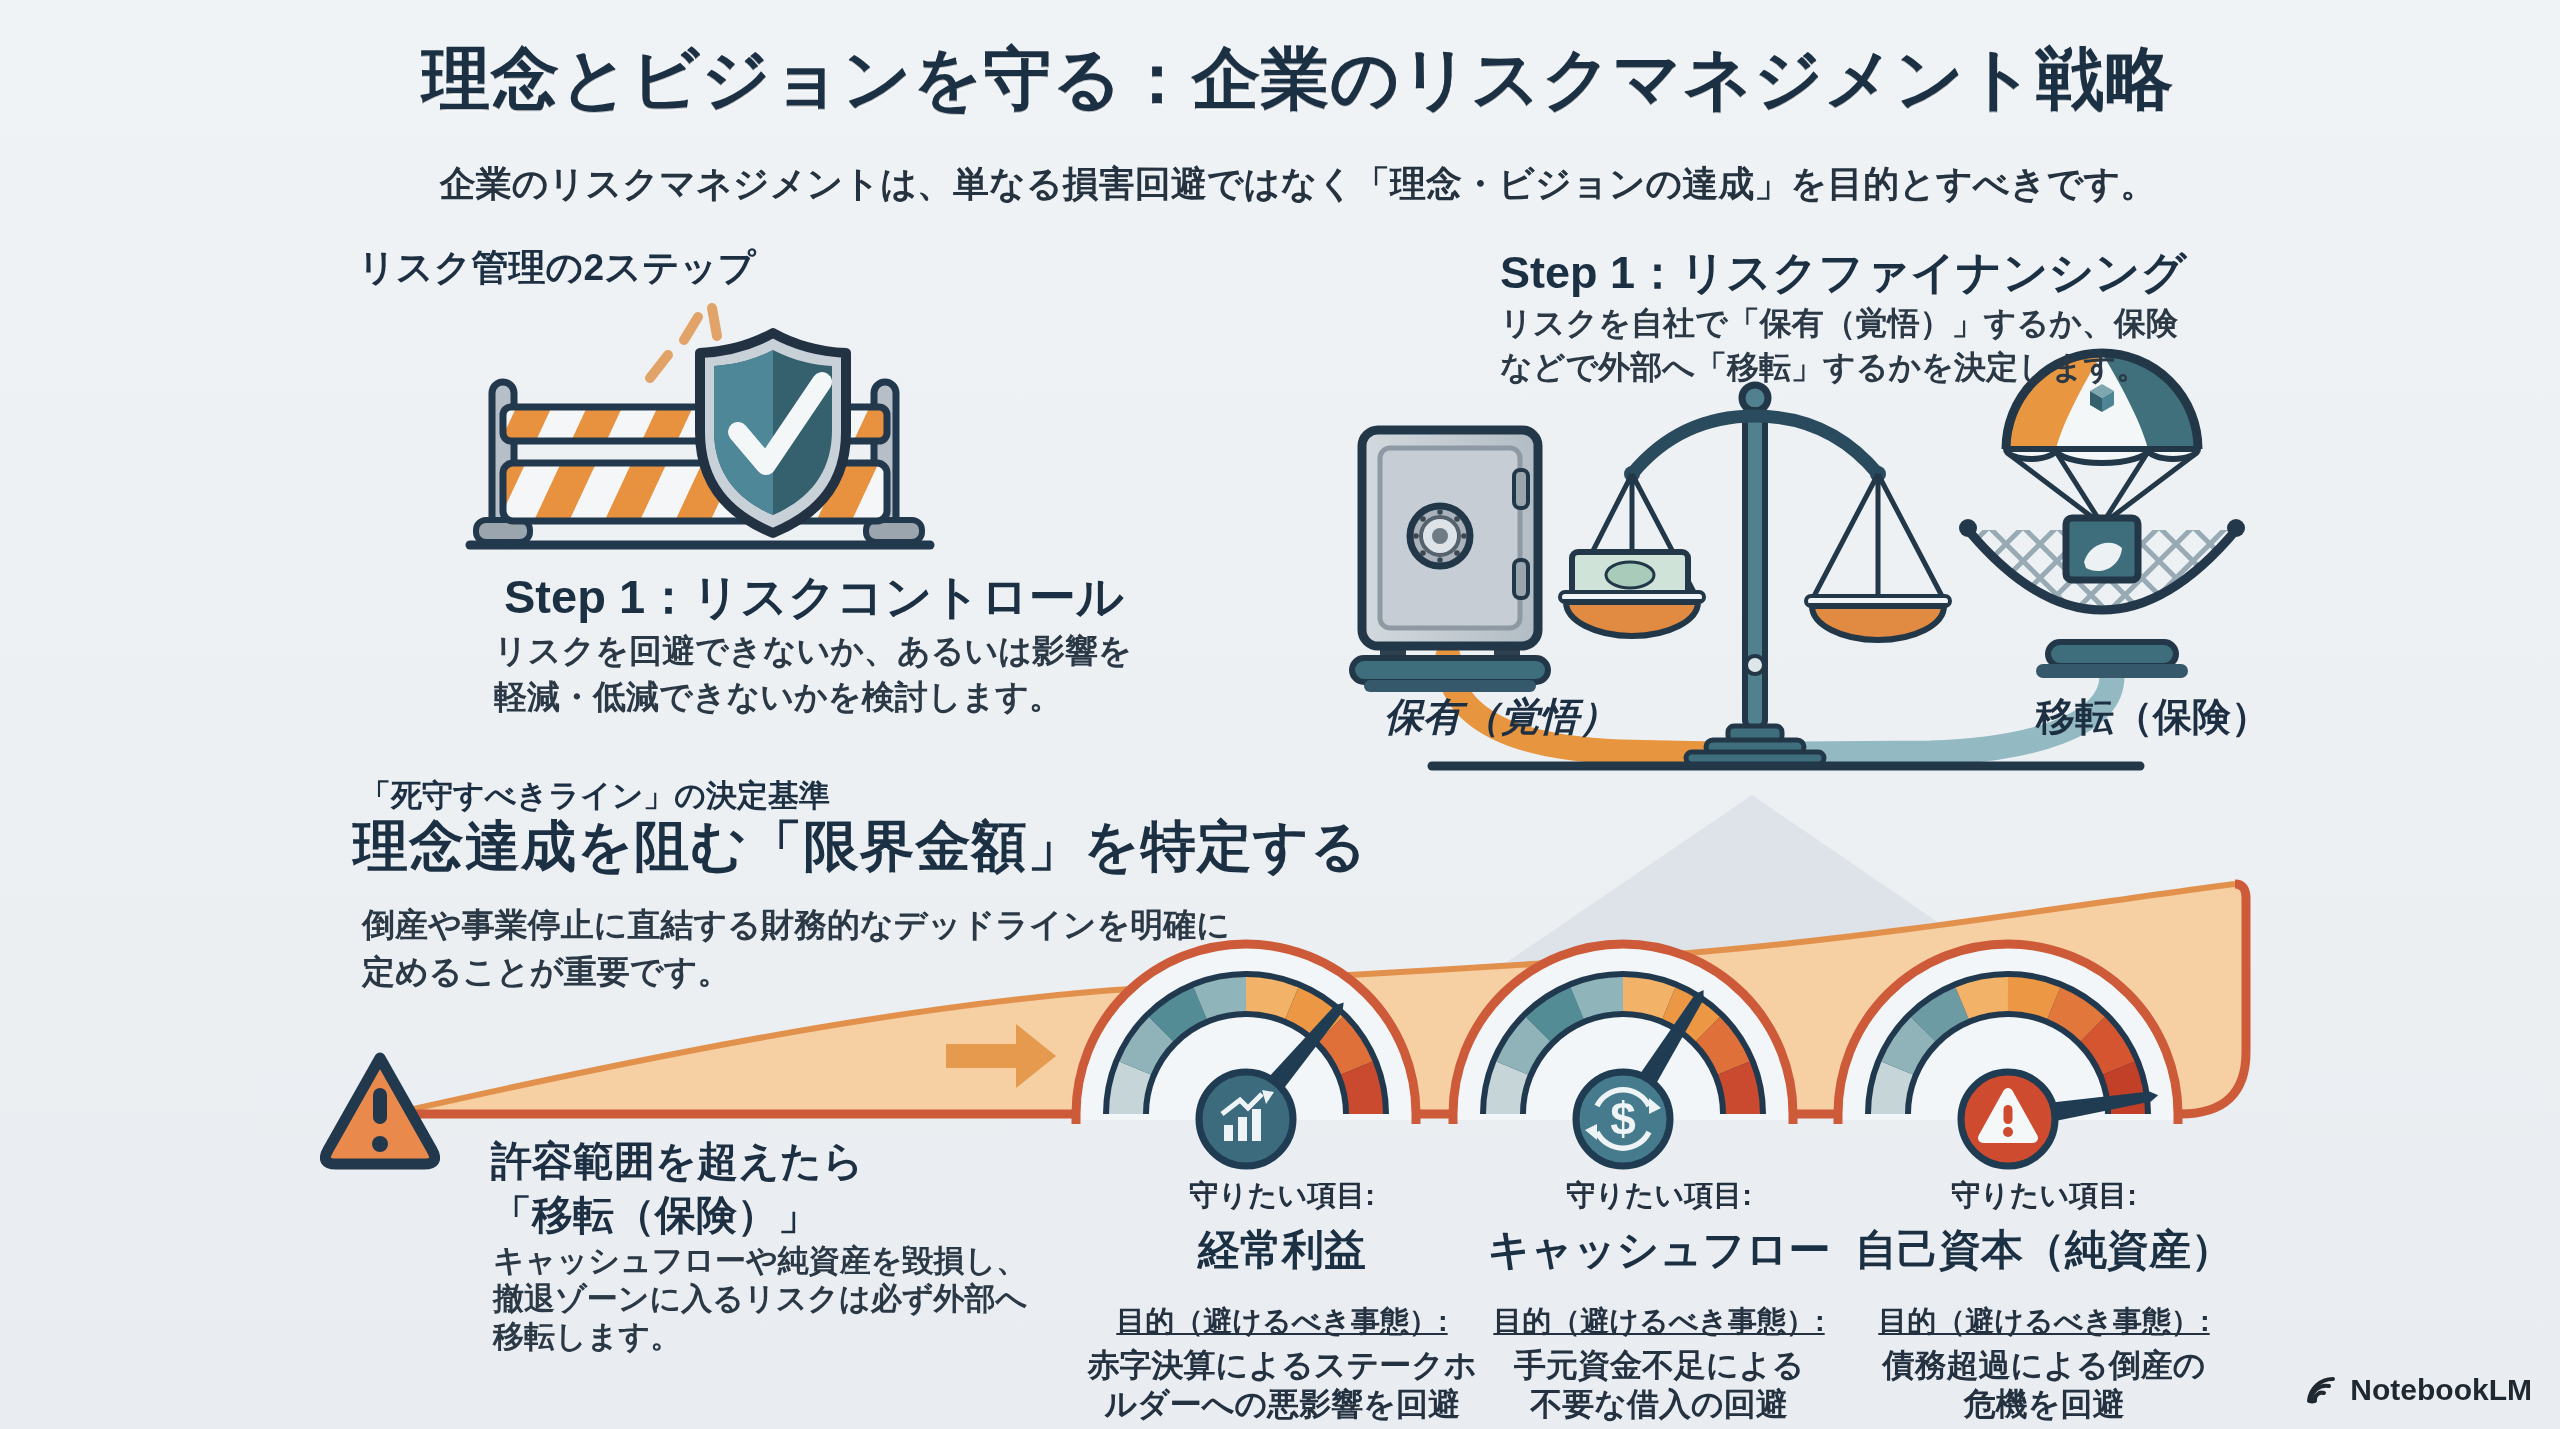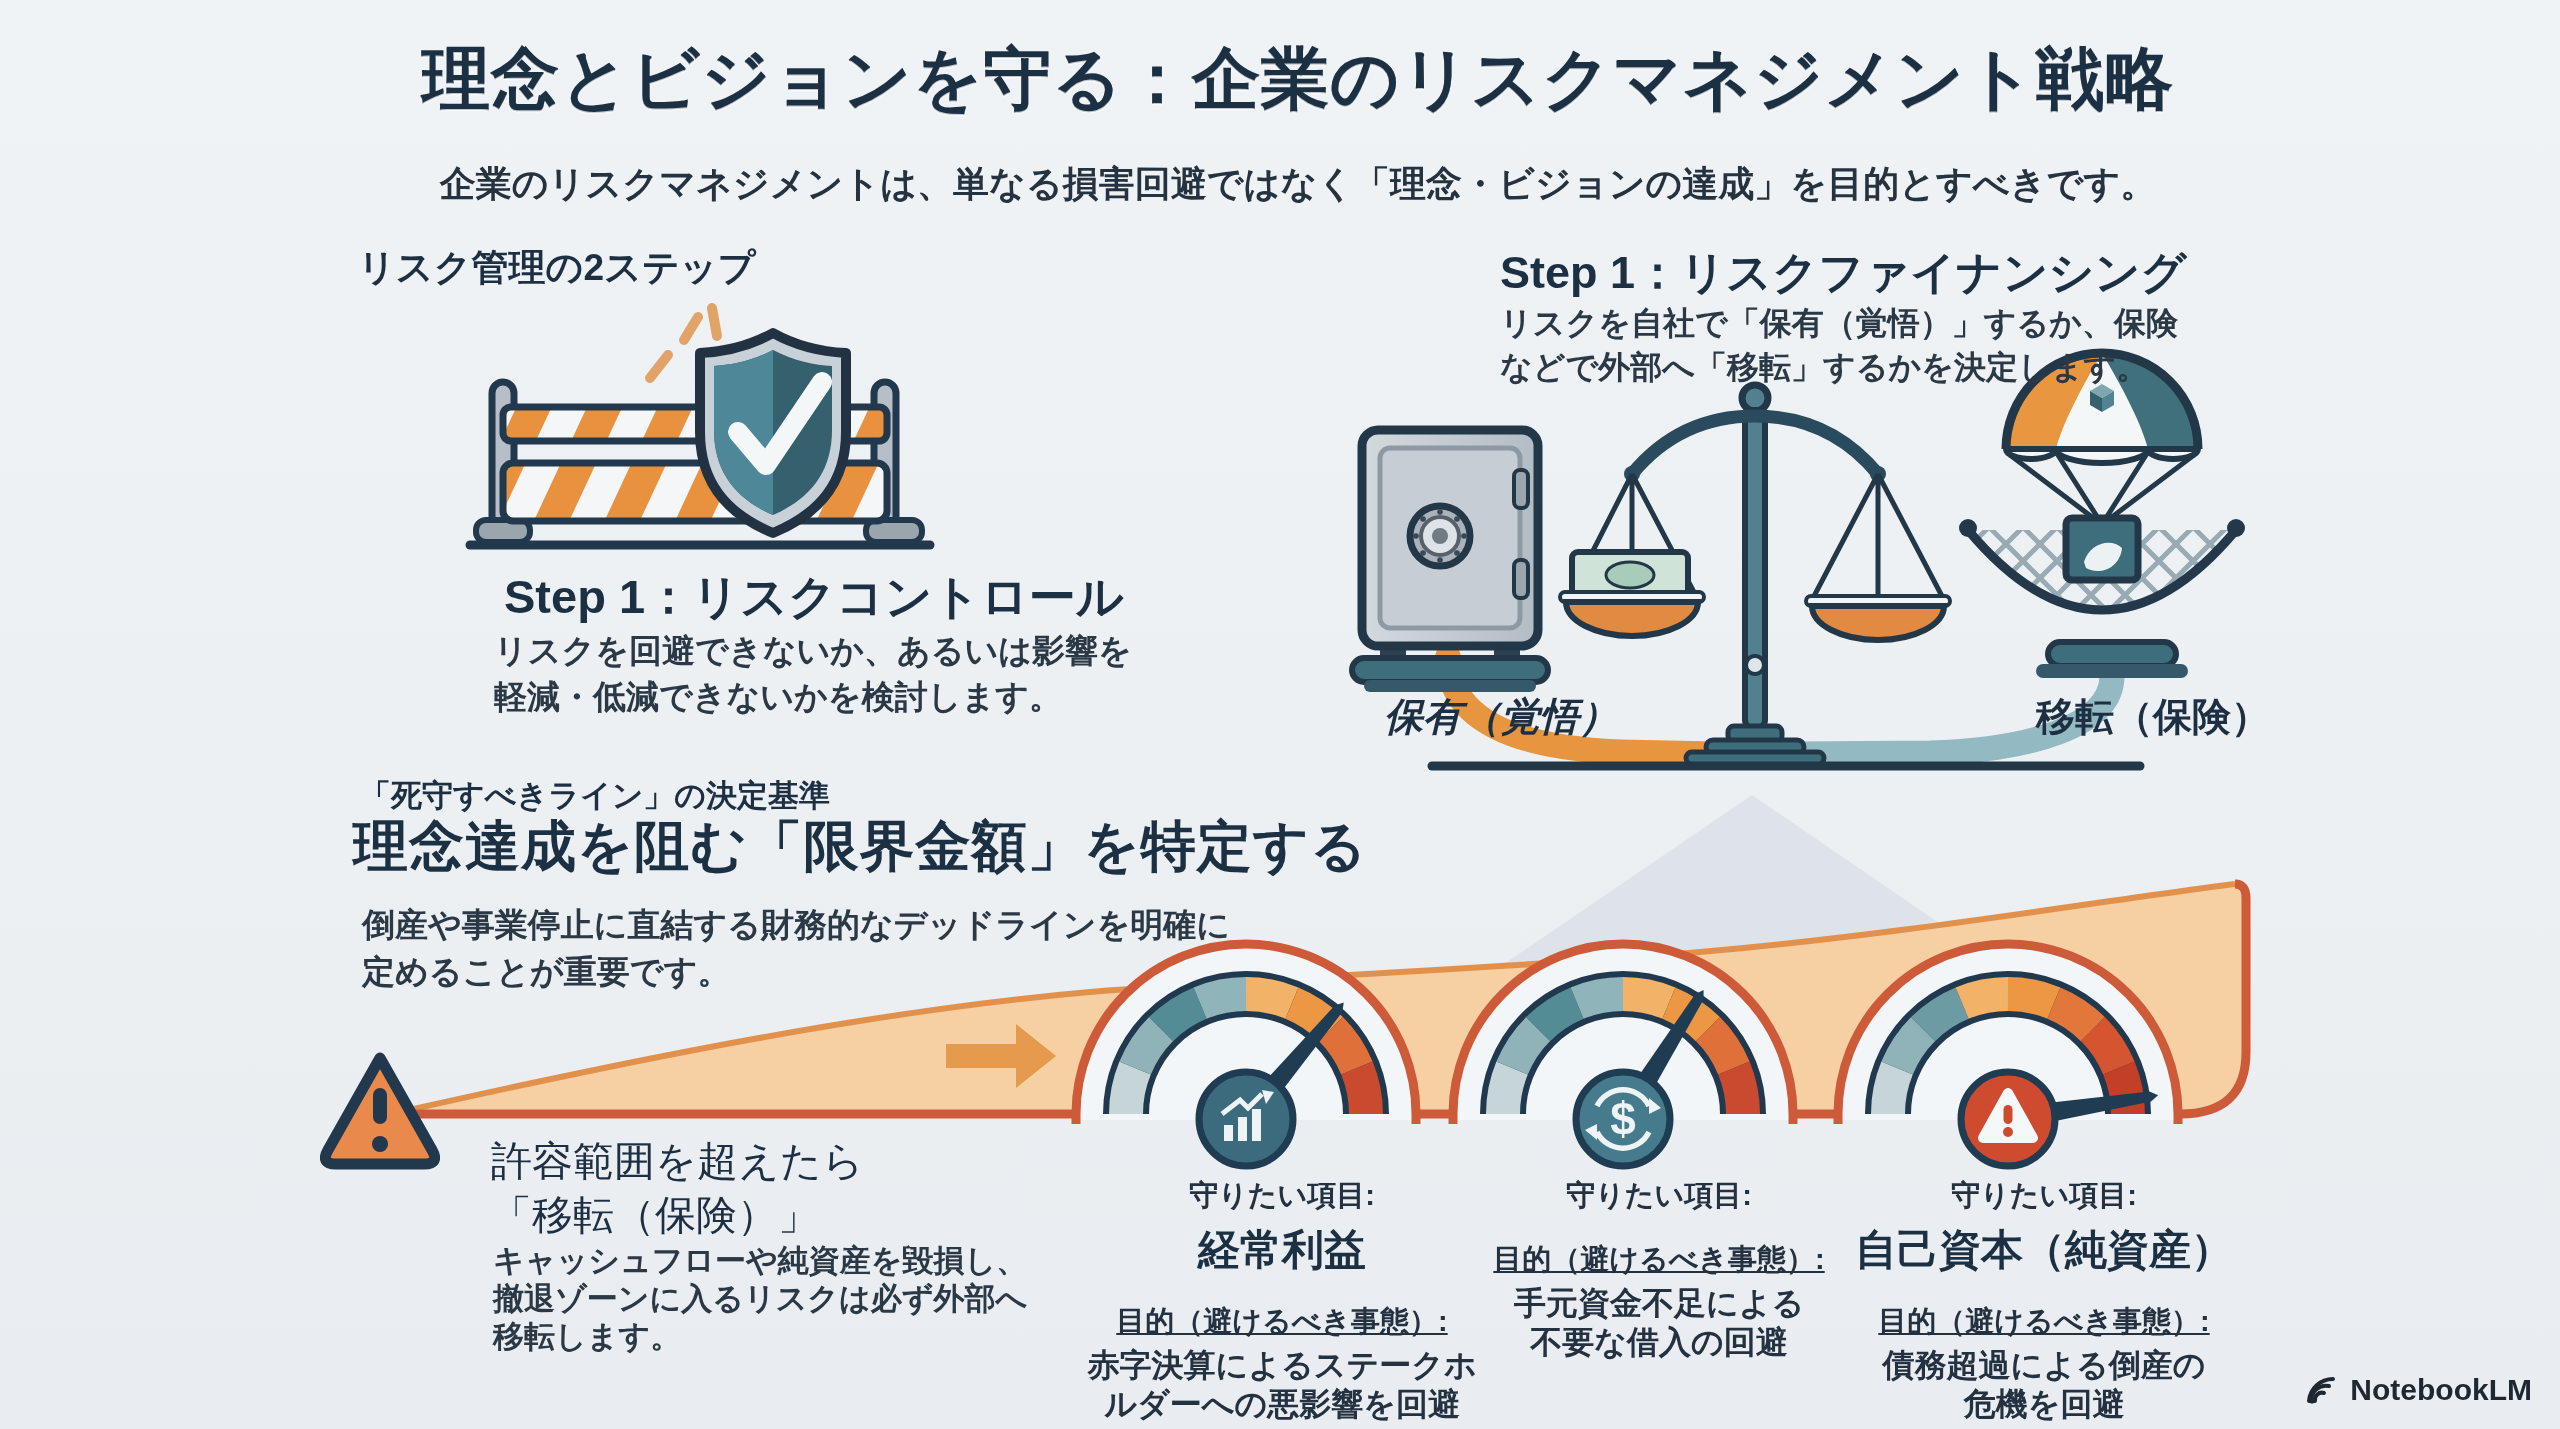--- a/index.html
+++ b/index.html
@@ -17,21 +17,21 @@
   .sec-label{left:322px;top:243px;font-size:37px;font-weight:800;color:#1d2f42;}
   .s1-title{left:468px;top:566px;font-size:47px;font-weight:800;color:#1c3044;}
   .s1-desc{left:458px;top:628px;font-size:33px;line-height:46px;font-weight:600;color:#2b3845;}
   .s2-title{left:1464px;top:243px;font-size:45px;font-weight:800;color:#1c3044;}
   .s2-desc{left:1464px;top:301px;font-size:32px;line-height:44px;font-weight:600;color:#2b3845;}
   .retain-label{left:1348px;top:690px;font-size:39px;font-weight:800;color:#1d2f42;font-style:italic;}
   .transfer-label{left:2000px;top:690px;font-size:39px;font-weight:800;color:#1d2f42;}
   .dl-kicker{left:324px;top:775px;font-size:31px;font-weight:800;color:#1d2f42;}
   .dl-heading{left:317px;top:810px;font-size:55px;font-weight:900;color:#1c3044;letter-spacing:1px;}
   .dl-desc{left:326px;top:901px;font-size:33px;line-height:47px;font-weight:600;color:#2b3845;}
-  .warn-title{left:455px;top:1134px;font-size:41px;font-weight:400;line-height:54px;color:#1d2f42;}
+  .warn-title{left:455px;top:1134px;font-size:41px;font-weight:700;line-height:54px;color:#1d2f42;}
   .warn-desc{left:457px;top:1242px;font-size:31px;line-height:38px;font-weight:600;color:#2b3845;}
   .gauge-col{top:1176px;width:440px;text-align:center;}
   .gauge-col .item-label{font-size:29px;font-weight:700;color:#243140;}
   .gauge-col .item-name{font-size:42px;font-weight:800;color:#1c3044;margin-top:6px;}
   .gauge-col .purpose-label{font-size:29px;font-weight:700;color:#243140;margin-top:24px;text-decoration:underline;}
   .gauge-col .purpose{font-size:32px;line-height:39px;font-weight:700;color:#243140;margin-top:4px;}
   .g1{left:1026px;} .g2{left:1403px;} .g3{left:1788px;}
   .watermark{right:28px;top:1372px;display:flex;align-items:center;gap:10px;
              font-size:30px;font-weight:700;color:#1f2830;text-align:center;}
 </style>
@@ -292,20 +292,21 @@
     <div class="item-name">経常利益</div>
     <div class="purpose-label">目的（避けるべき事態）:</div>
     <div class="purpose">
       <div>赤字決算によるステークホ</div>
       <div>ルダーへの悪影響を回避</div>
     </div>
   </div>
 
   <div class="abs txt gauge-col g2">
     <div class="item-label">守りたい項目:</div>
+    <div class="item-name">キャッシュフロー</div>
     <div class="purpose-label">目的（避けるべき事態）:</div>
     <div class="purpose">
       <div>手元資金不足による</div>
       <div>不要な借入の回避</div>
     </div>
   </div>
 
   <div class="abs txt gauge-col g3">
     <div class="item-label">守りたい項目:</div>
     <div class="item-name">自己資本（純資産）</div>

